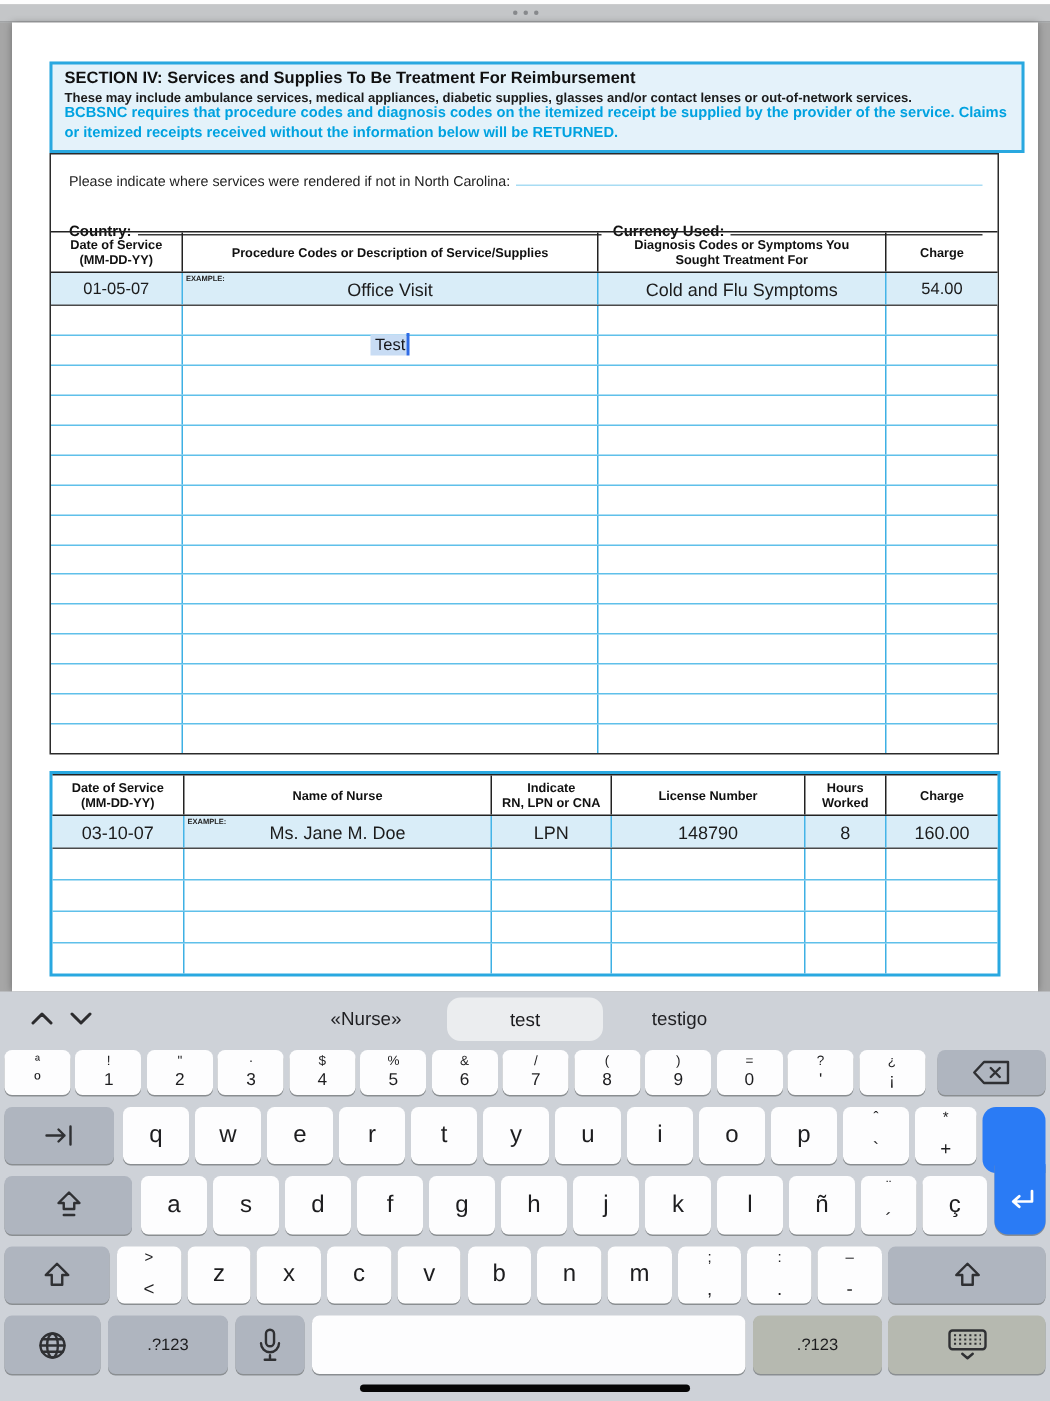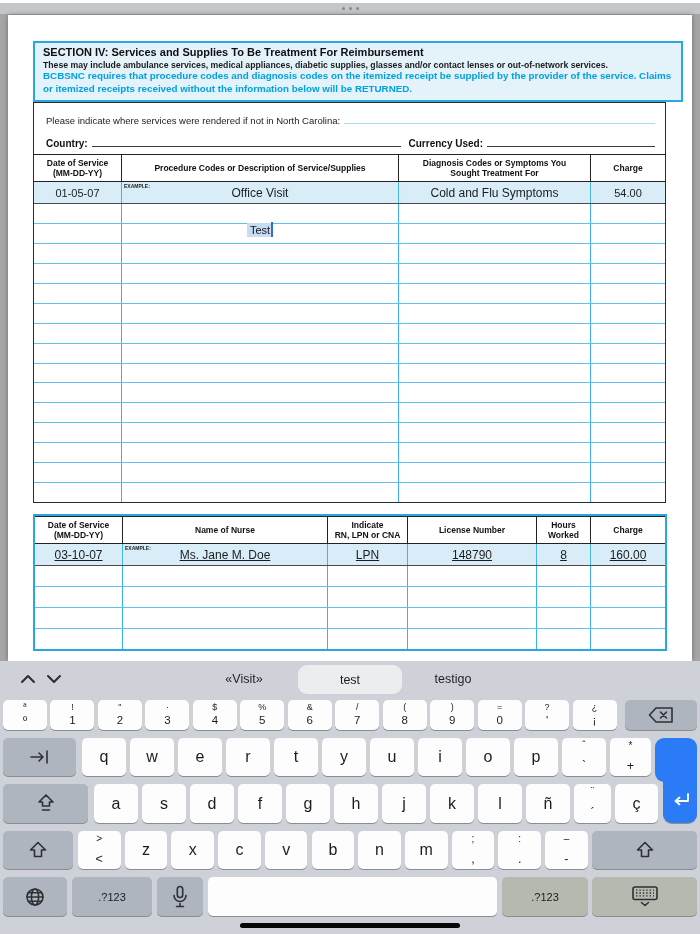--- a/index.html
+++ b/index.html
@@ -21,21 +21,21 @@
   .sec-hdr-box{left:25px;top:26px;width:630px;border:2px solid #29a8e0;background:#e4f2fa;
                padding:3px 8px 5px 8px;}
   .s4-title{font-size:11px;font-weight:bold;color:#101010;}
   .s4-desc{font-size:8.7px;font-weight:bold;color:#1b1b1b;margin-top:2px;}
   .s4-notice{font-size:9.8px;font-weight:bold;color:#00a2e0;line-height:1.3;margin-top:0;}
 
   .outer-box{left:25px;top:87px;width:631px;height:399px;border:1.5px solid #2b2b2b;background:#fff;}
   .prompt-row{position:absolute;left:12px;right:10px;top:9px;display:flex;align-items:baseline;
               font-size:9.5px;color:#222;}
   .prompt-line{flex:1;border-bottom:1.5px solid #a8dcf3;height:11px;margin-left:4px;}
-  .cc-row{position:absolute;left:12px;right:10px;top:32px;display:flex;align-items:baseline;
+  .cc-row{position:absolute;left:12px;right:10px;top:42px;display:flex;align-items:baseline;
           font-size:10px;font-weight:bold;color:#111;}
   .u-dark{border-bottom:1px solid #3a3a3a;height:11px;}
   .u1{flex:1;margin:0 8px 0 4px;}
   .u2{width:168px;margin-left:4px;}
 
   
   .tbl4{position:absolute;left:0;right:0;top:51px;bottom:0;display:flex;flex-direction:column;}
   .hrow{display:flex;border-top:1px solid #222;border-bottom:1px solid #222;height:26px;}
   .hcell{display:flex;flex-direction:column;align-items:center;justify-content:center;
          font-size:8.5px;font-weight:bold;color:#111;line-height:1.2;text-align:center;
@@ -60,21 +60,21 @@
   .entry .sel{background:#c8dcf4;font-size:11px;color:#15151a;padding:1px 1px 1px 3px;}
   .caret{width:2px;height:15px;background:#2e6be5;}
 
   
   .sec5-box{left:25px;top:499px;width:630px;border:2px solid #29a8e0;background:#fff;}
   .s5-bar{height:22px;background:#e4f2fa;display:flex;align-items:center;padding-left:8px;}
   .s5-title{font-size:11px;font-weight:bold;color:#101010;}
   .s5-sub{font-size:9.8px;font-weight:bold;color:#00a2e0;margin-left:38px;}
   .tbl5 .hrow{height:26px;}
   .tbl5 .t-row{height:20px;flex:none;}
-  .tbl5 .exrow .excell{font-size:12px;text-decoration:underline;}
+  .tbl5 .exrow .excell{font-size:12px;}
 
   
   .kb{left:0;top:661px;width:700px;height:273px;background:#ced2d8;}
   .sugg-bar{position:absolute;left:0;top:0;width:700px;height:36px;}
   .chev{position:absolute;top:9px;width:20px;height:18px;display:flex;align-items:center;justify-content:center;}
   .cand{position:absolute;top:0;height:36px;display:flex;align-items:center;font-size:12.5px;color:#1f1f22;
         transform:translateX(-50%);}
   .pill{position:absolute;left:298px;top:4px;width:104px;height:29px;border-radius:9px;background:#ebedef;
         display:flex;align-items:center;justify-content:center;font-size:12.5px;color:#1b1b1e;}
 
@@ -332,21 +332,21 @@
     <div class="chev" style="left:18px;">
       <svg width="16" height="14" viewBox="0 0 16 14">
           <polyline points="2,10 8,4 14,10" fill="none" stroke="#2c2c2e" stroke-width="2" stroke-linecap="round" stroke-linejoin="round"></polyline>
         </svg>
     </div>
     <div class="chev" style="left:44px;">
       <svg width="16" height="14" viewBox="0 0 16 14">
           <polyline points="2,4 8,10 14,4" fill="none" stroke="#2c2c2e" stroke-width="2" stroke-linecap="round" stroke-linejoin="round"></polyline>
         </svg>
     </div>
-    <div class="cand" style="left:244px;">«Visit»</div>
+    <div class="cand" style="left:244px;">«Nurse»</div>
     <div class="pill">test</div>
     <div class="cand" style="left:453px;">testigo</div>
   </div>
 
   <div id="keys">
       <div class="key r1" style="left: 3px; top: 39px; width: 44px; height: 30px;">
         <div class="twoline">
           <span class="t">ª</span>
           <span class="b">º</span>
         </div>

